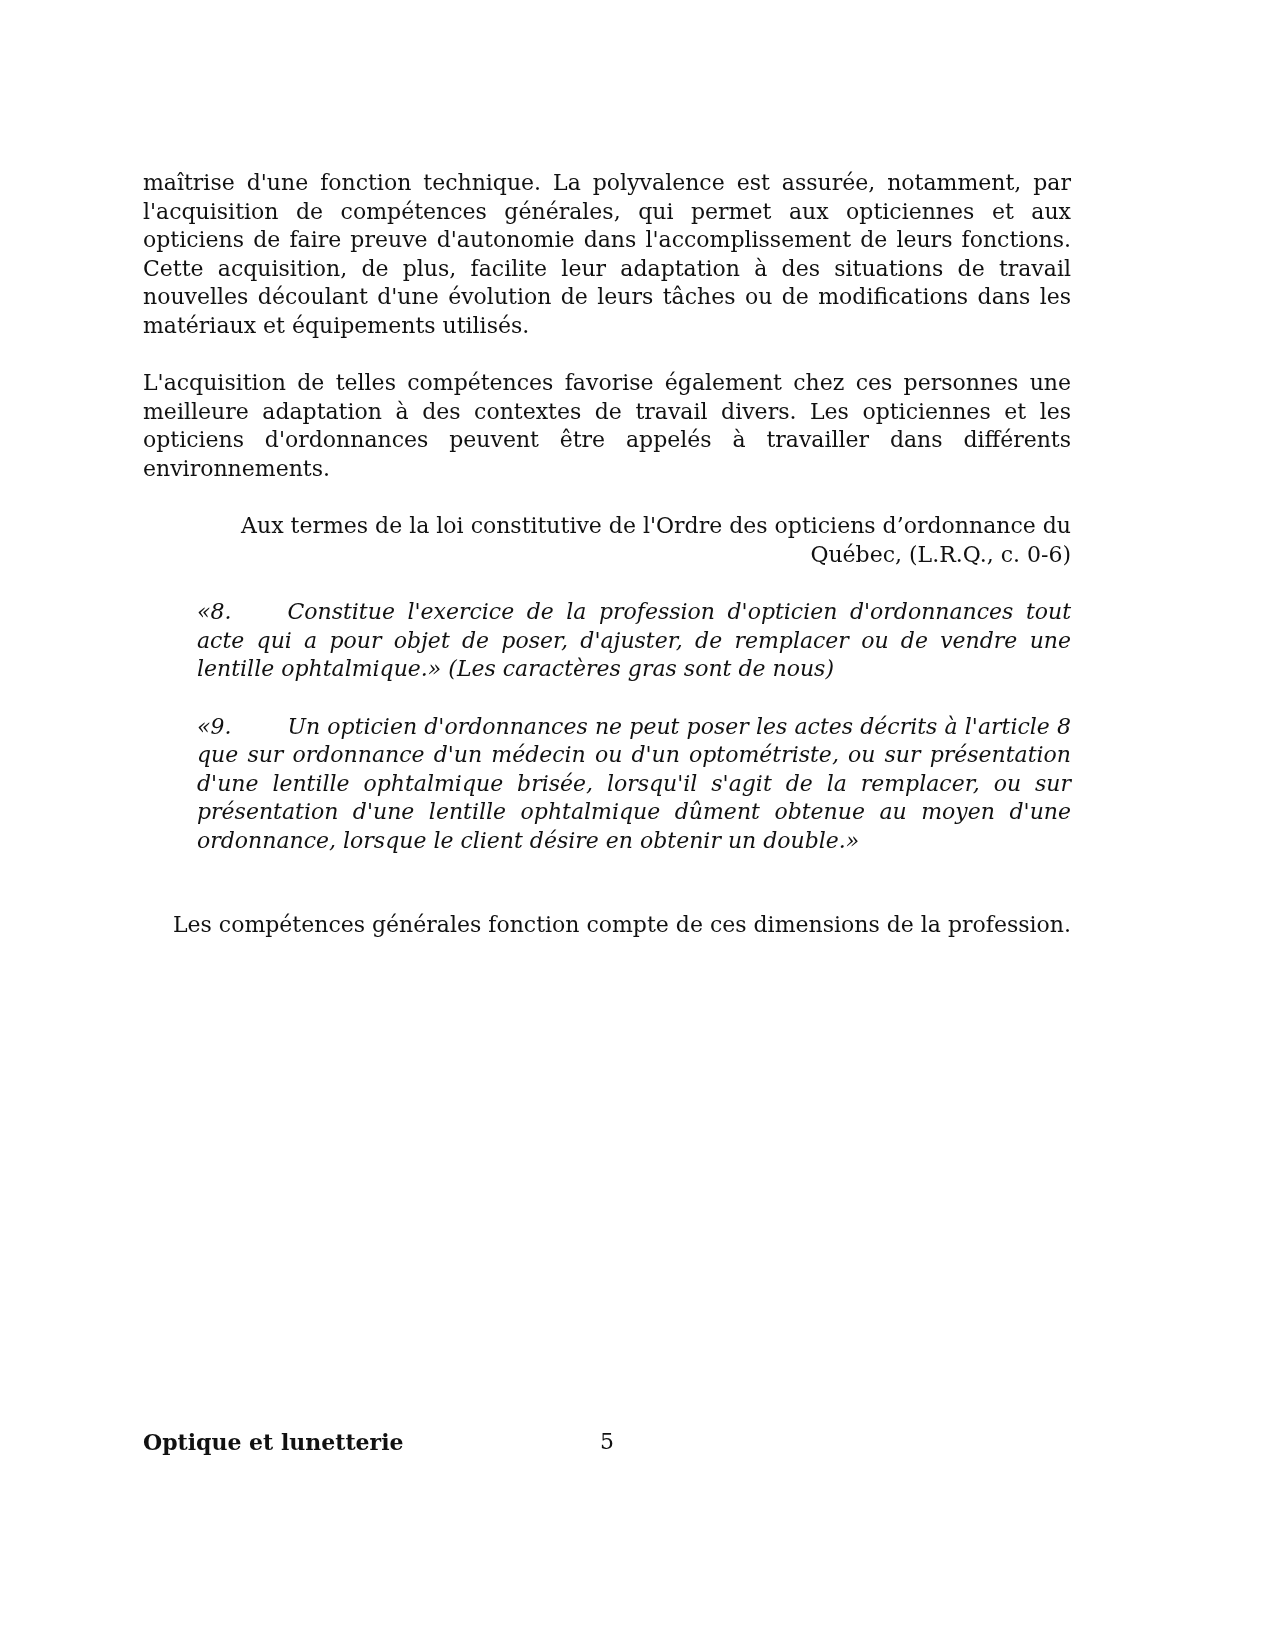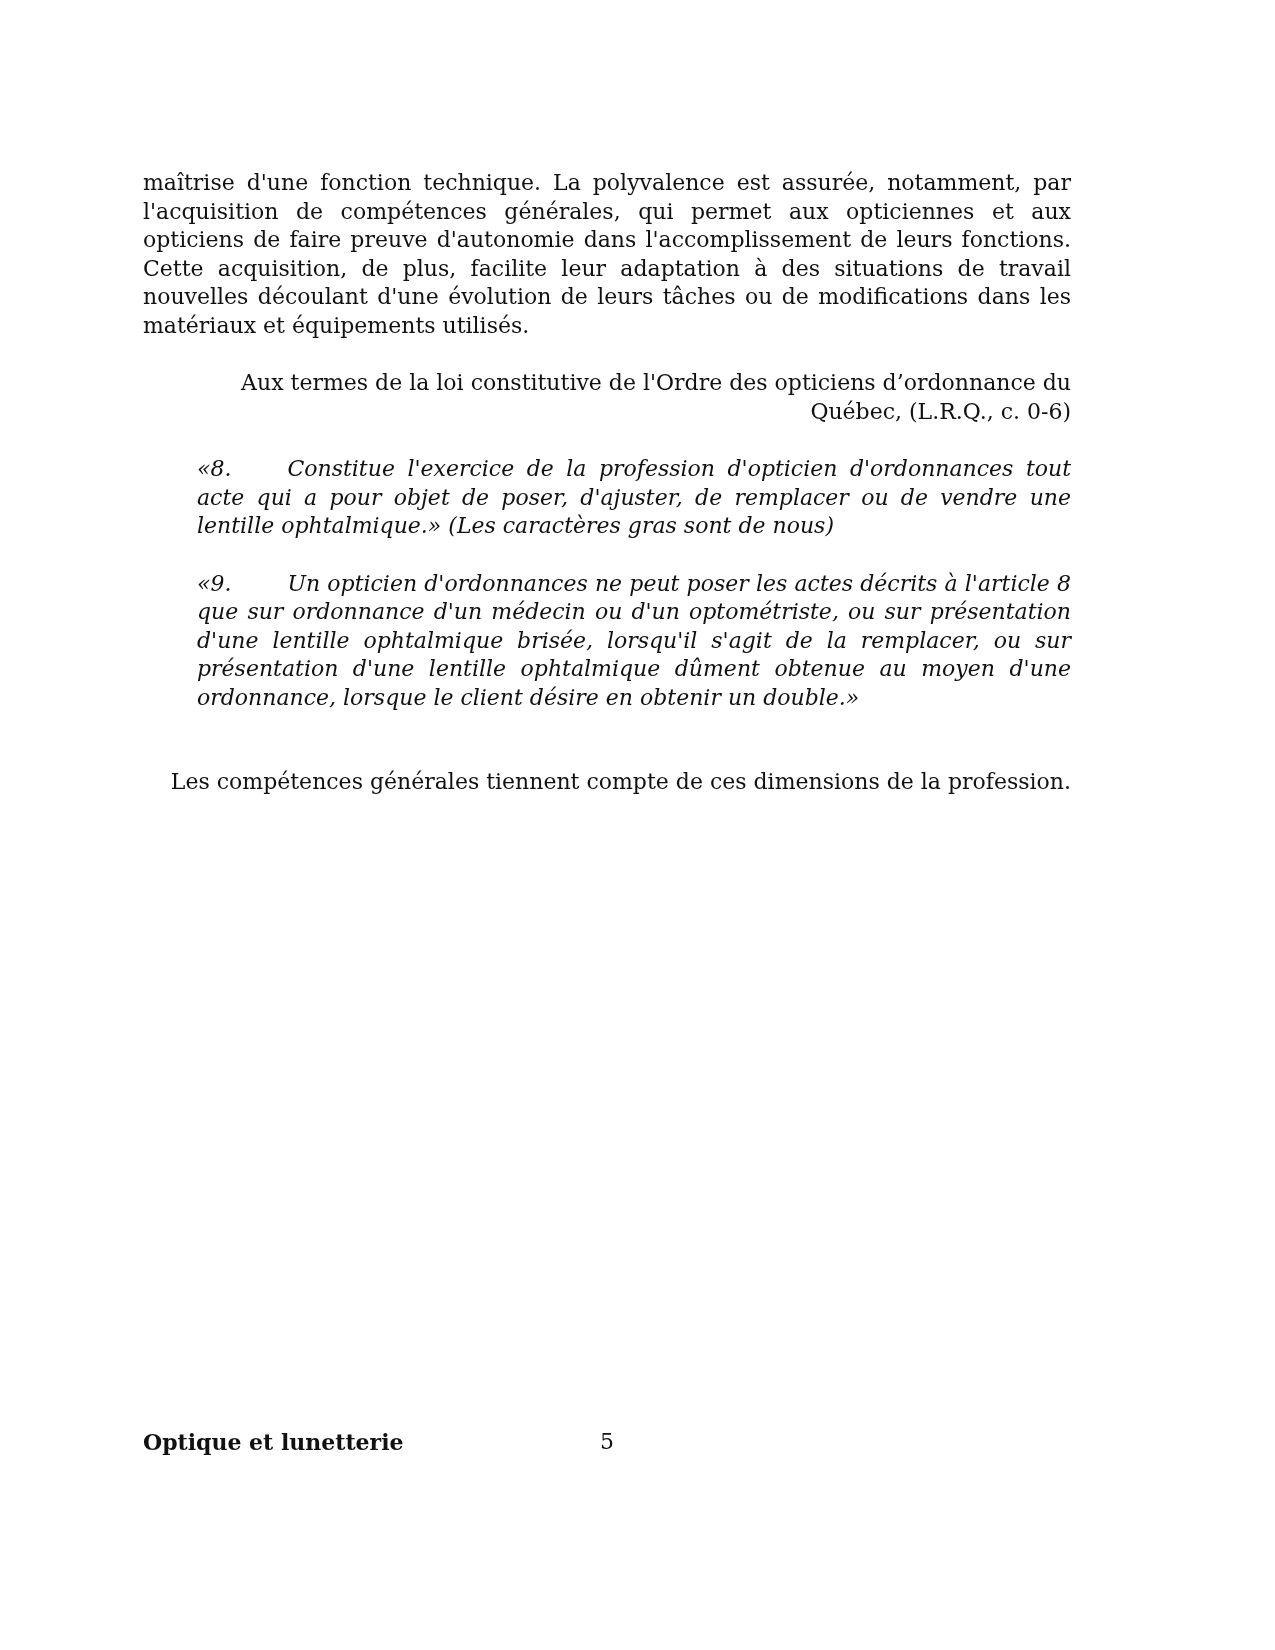--- a/index.html
+++ b/index.html
@@ -70,28 +70,29 @@
   }
 </style>
 </head>
 <body>
 
 <div class="page">
   <div class="content">
 
     <p class="para">maîtrise d'une fonction technique. La polyvalence est assurée, notamment, par l'acquisition de compétences générales, qui permet aux opticiennes et aux opticiens de faire preuve d'autonomie dans l'accomplissement de leurs fonctions. Cette acquisition, de plus, facilite leur adaptation à des situations de travail nouvelles découlant d'une évolution de leurs tâches ou de modifications dans les matériaux et équipements utilisés.</p>
 
+    <p class="para">L'acquisition de telles compétences favorise également chez ces personnes une meilleure adaptation à des contextes de travail divers. Les opticiennes et les opticiens d'ordonnances peuvent être appelés à travailler dans différents environnements.</p>
 
     <p class="para single">Aux termes de la loi constitutive de l'Ordre des opticiens d’ordonnance du Québec, (L.R.Q., c. 0-6)</p>
 
     <p class="quote"><span class="marker">«8.</span><span class="tab"></span><span>Constitue l'exercice de la profession d'opticien d'ordonnances tout acte qui a pour objet de poser, d'ajuster, de remplacer ou de vendre une lentille ophtalmique.»</span><span> (Les caractères gras sont de nous)</span></p>
 
     <p class="quote"><span class="marker">«9.</span><span class="tab"></span><span>Un opticien d'ordonnances ne peut poser les actes décrits à l'article 8 que sur ordonnance d'un médecin ou d'un optométriste, ou sur présentation d'une lentille ophtalmique brisée, lorsqu'il s'agit de la remplacer, ou sur présentation d'une lentille ophtalmique dûment obtenue au moyen d'une ordonnance, lorsque le client désire en obtenir un double.»</span></p>
 
-    <p class="para single last-para">Les compétences générales tiennent compte de ces dimensions de la profession.</p>
+    <p class="para single last-para">Les compétences générales fonction compte de ces dimensions de la profession.</p>
 
   </div>
 
   <div class="footer">
     <span class="footer-title">Optique et lunetterie</span>
     <span class="footer-page">5</span>
   </div>
 </div>
 
 </body></html>

